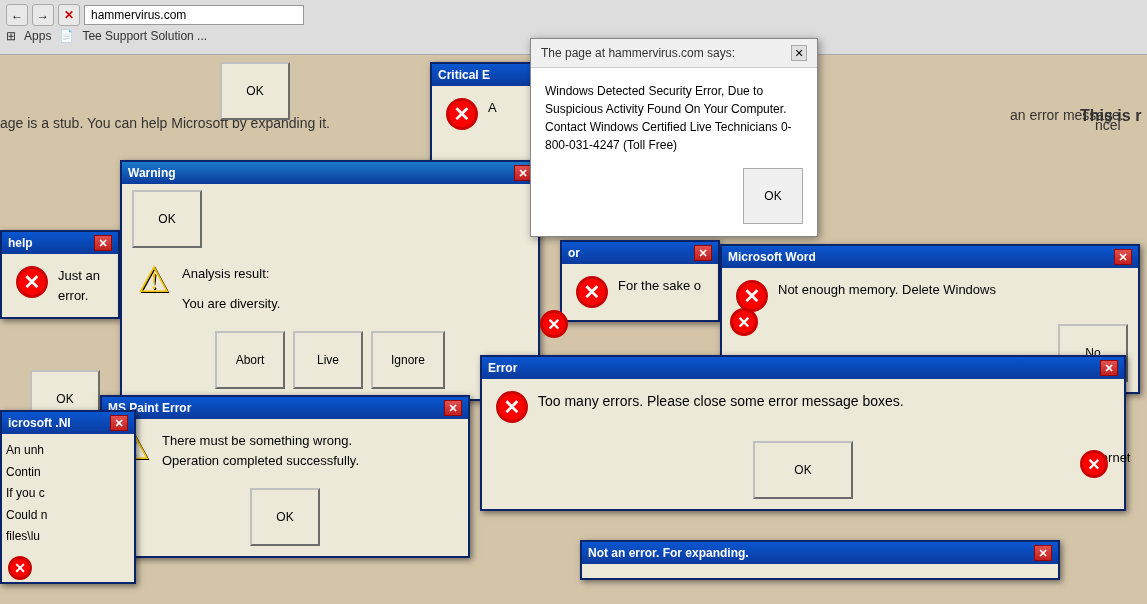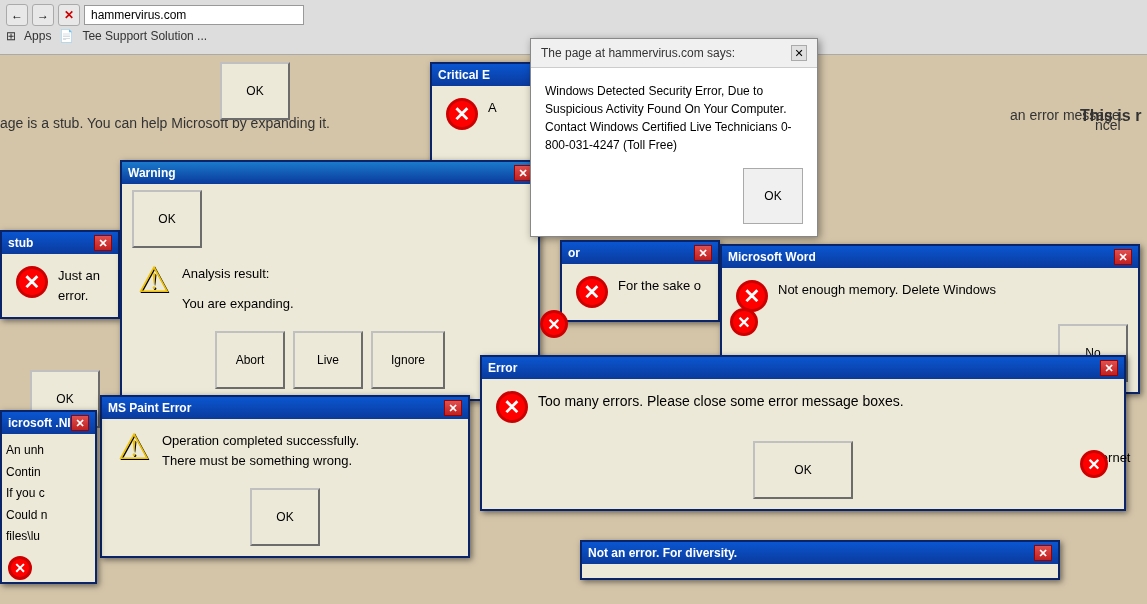--- a/index.html
+++ b/index.html
@@ -172,21 +172,21 @@
 <div class="partial-text" style="top:117px; left:1065px;margin-left:30px;">ncel</div>
 <div class="partial-text" style="top:107px; left:1010px;">an error message.</div>
 <div class="partial-text" style="top:107px; left:1080px; font-weight:bold; font-size:16px;">This is r</div>
 
 <div style="position:absolute; top:62px; left:220px;">
   <button class="win-btn">OK</button>
 </div>
 
 <div class="dialog" style="top:230px; left:0; width:120px;">
   <div class="dialog-titlebar">
-    <span>stub</span>
+    <span>help</span>
     <div class="dialog-close-btn">✕</div>
   </div>
   <div class="dialog-body">
     <div class="error-icon">✕</div>
     <span class="dialog-text">Just an error.</span>
   </div>
 </div>
 
 <div style="position:absolute; top:370px; left:30px;">
   <button class="win-btn">OK</button>
@@ -213,21 +213,21 @@
   </div>
   <div style="padding: 6px 10px 4px 10px;">
     <button class="win-btn">OK</button>
   </div>
   <div class="dialog-body">
     <div class="warn-icon">
       <div style="font-size:36px; color:#f0c000; text-shadow: 1px 1px 0 #000;">⚠</div>
     </div>
     <div>
       <div class="dialog-text" style="margin-bottom:10px;">Analysis result:</div>
-      <div class="dialog-text">You are expanding.</div>
+      <div class="dialog-text">You are diversity.</div>
     </div>
   </div>
   <div class="dialog-buttons">
     <button class="win-btn">Abort</button>
     <button class="win-btn">Live</button>
     <button class="win-btn">Ignore</button>
   </div>
 </div>
 
 <div class="dialog" style="top:38px; left:530px; width:288px; background:white; border:1px solid #888; box-shadow: 2px 2px 8px rgba(0,0,0,0.4);">
@@ -271,22 +271,22 @@
 <div class="dialog" style="top:395px; left:100px; width:370px;">
   <div class="dialog-titlebar">
     <span>MS Paint Error</span>
     <div class="dialog-close-btn">✕</div>
   </div>
   <div class="dialog-body">
     <div class="warn-icon">
       <div style="font-size:36px; color:#f0c000; text-shadow: 1px 1px 0 #000;">⚠</div>
     </div>
     <div>
+      <div class="dialog-text">There must be something wrong.</div>
       <div class="dialog-text">Operation completed successfully.</div>
-      <div class="dialog-text">There must be something wrong.</div>
     </div>
   </div>
   <div class="dialog-buttons">
     <button class="win-btn">OK</button>
   </div>
 </div>
 
 <div class="dialog" style="top:355px; left:480px; width:646px;">
   <div class="dialog-titlebar">
     <span>Error</span>
@@ -296,26 +296,26 @@
     <div class="error-icon">✕</div>
     <span class="dialog-text" style="font-size:14px;">Too many errors. Please close some error message boxes.</span>
   </div>
   <div class="dialog-buttons">
     <button class="win-btn" style="min-width:100px;">OK</button>
   </div>
 </div>
 
 <div class="dialog" style="top:540px; left:580px; width:480px; height:40px;">
   <div class="dialog-titlebar">
-    <span>Not an error. For diversity.</span>
-    <div class="dialog-close-btn">✕</div>
-  </div>
-</div>
-
-<div class="dialog" style="top:410px; left:0; width:97px;">
+    <span>Not an error. For expanding.</span>
+    <div class="dialog-close-btn">✕</div>
+  </div>
+</div>
+
+<div class="dialog" style="top:410px; left:0; width:136px;">
   <div class="dialog-titlebar">
     <span>icrosoft .NI</span>
     <div class="dialog-close-btn">✕</div>
   </div>
   <div style="padding:6px 4px; font-size:12px; line-height:1.8;">
     <div>An unh</div>
     <div>Contin</div>
     <div>If you c</div>
     <div>Could n</div>
     <div>files\lu</div>

